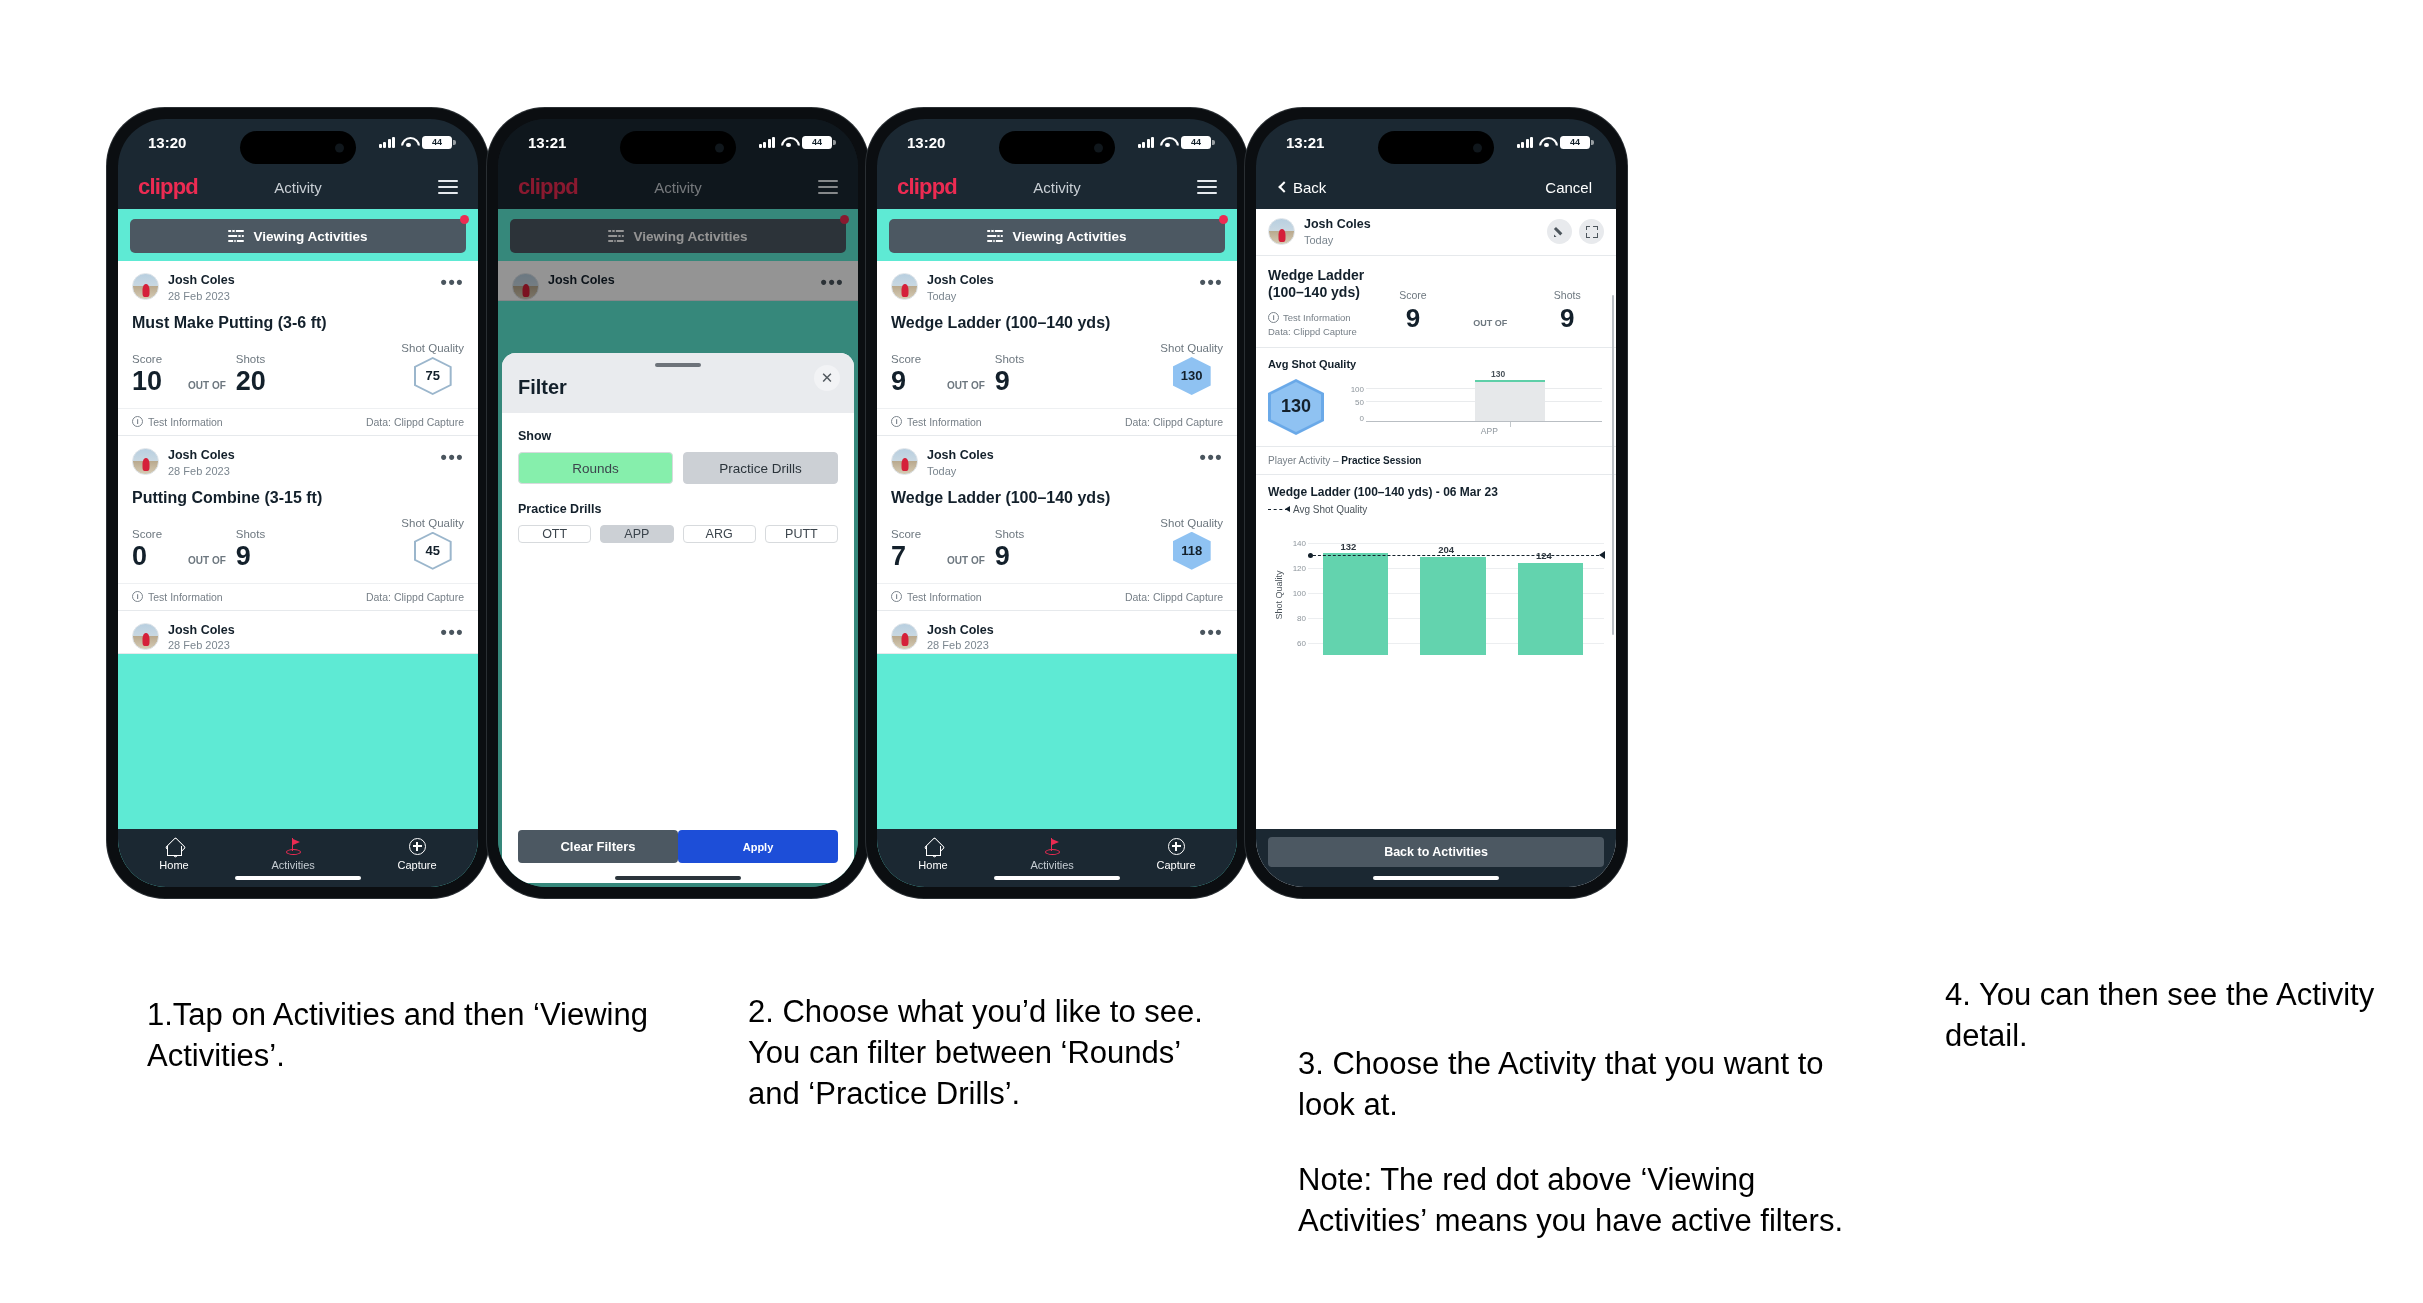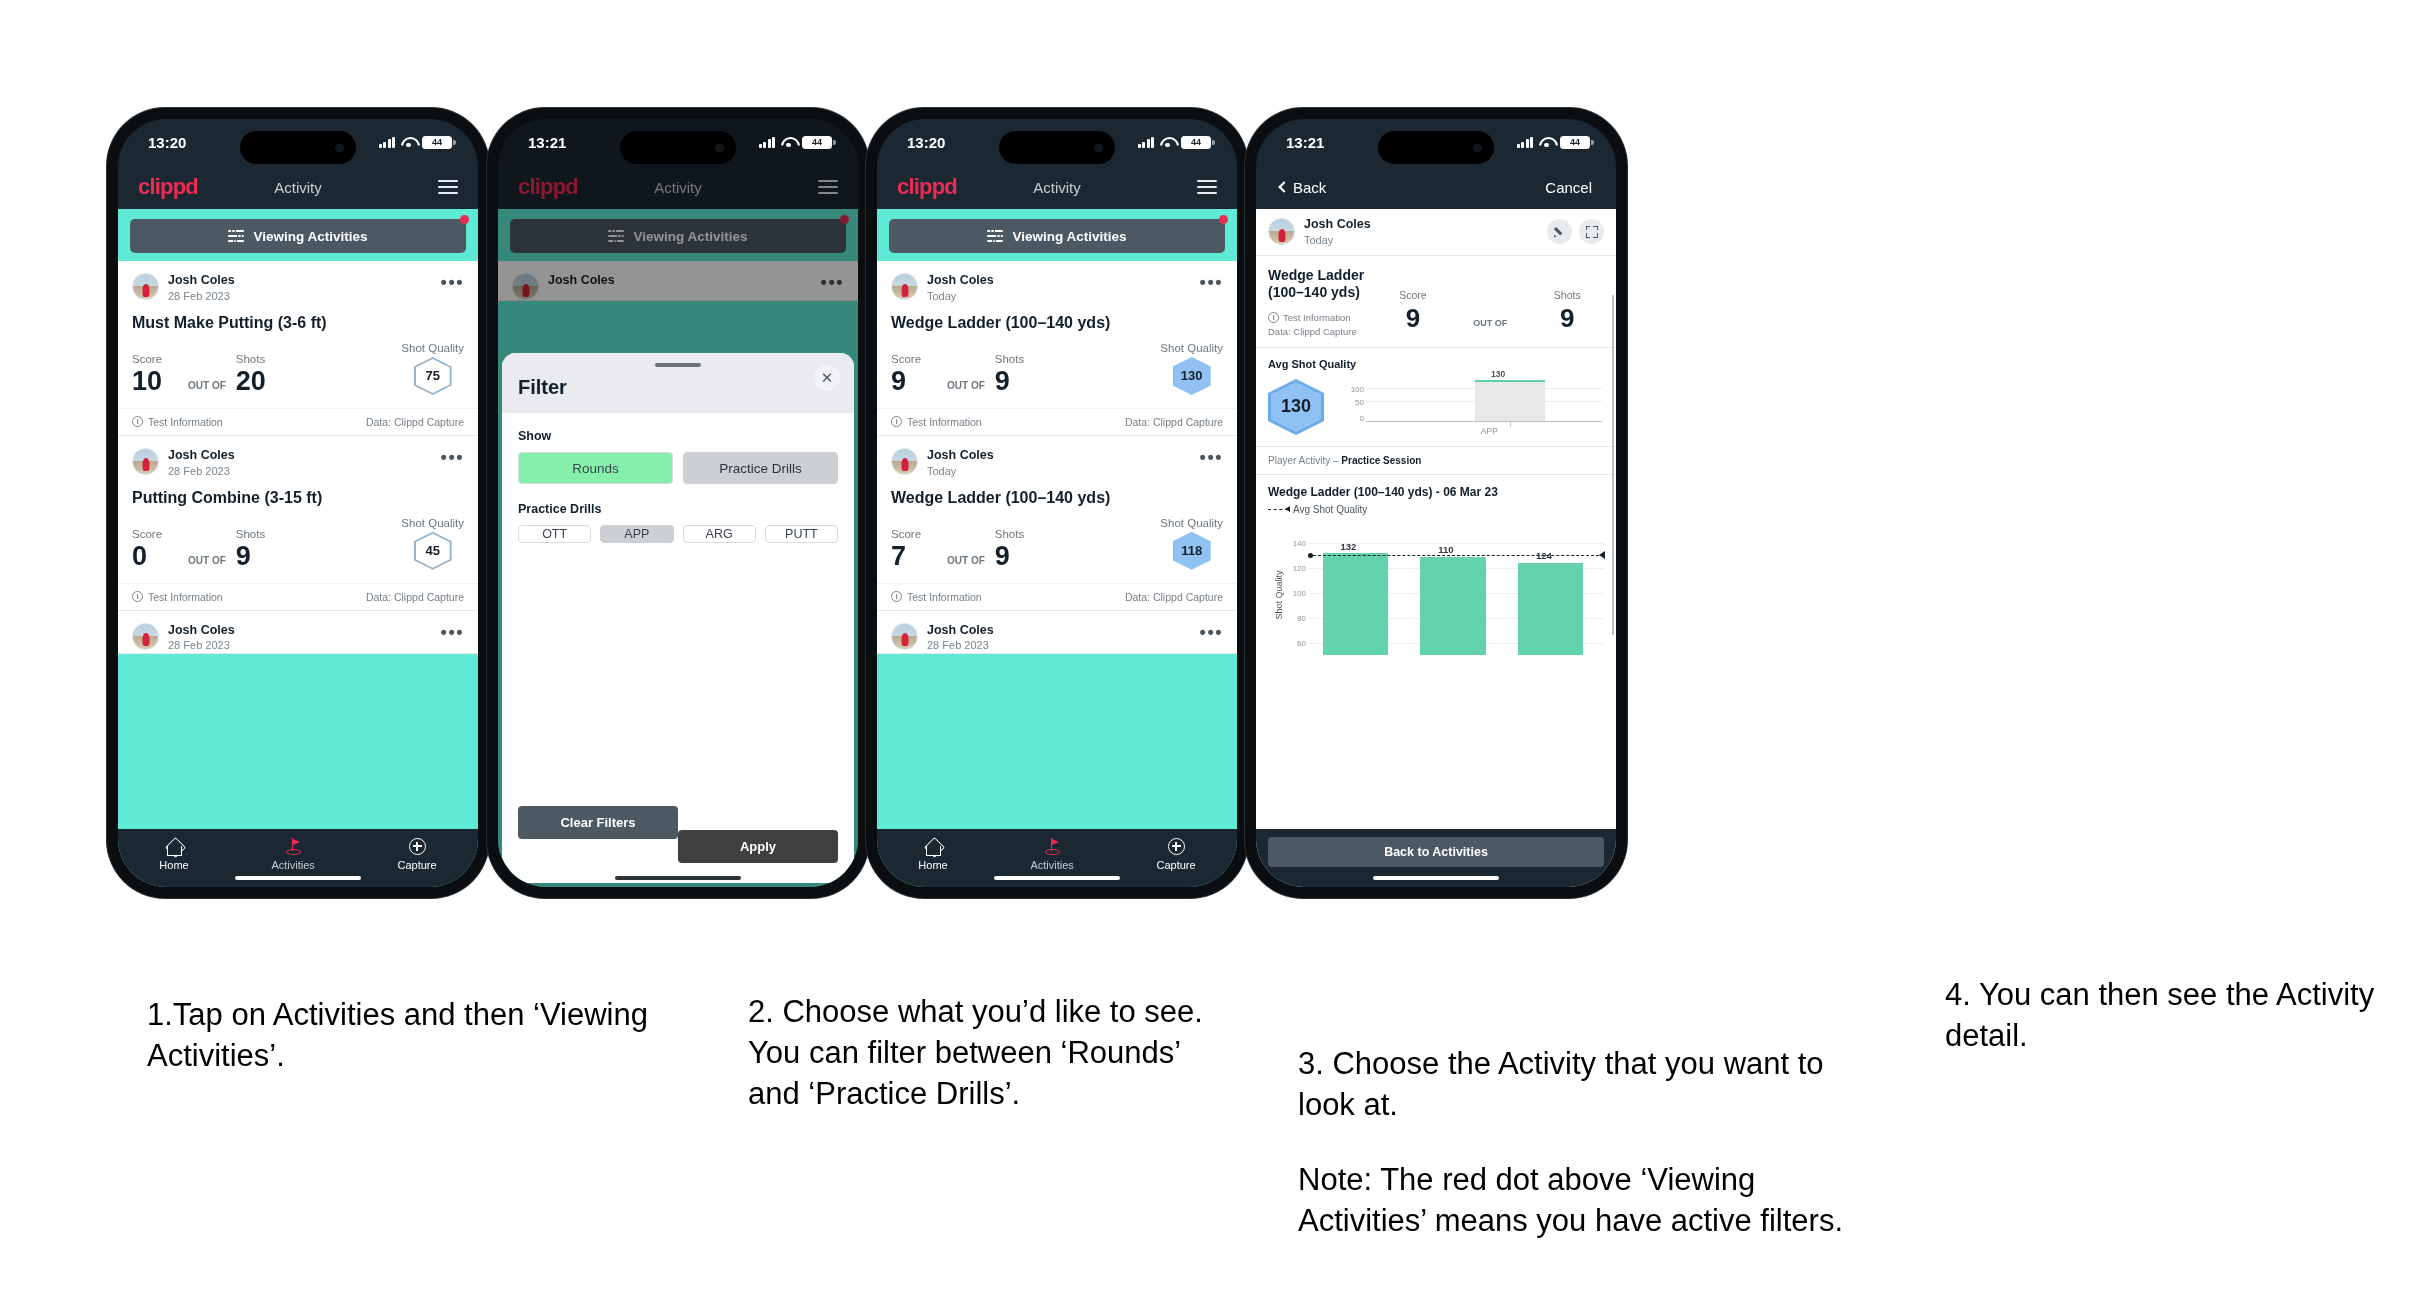--- a/index.html
+++ b/index.html
@@ -284,23 +284,23 @@
     font-size: 12.5px; color: #3c454d; background: #fff;
   }
   .chip.on { background: #ccd0d5; border-color: #ccd0d5; }
   .sheet-foot { display: flex; gap: 0; padding: 14px 16px 20px; }
   .btn-clear {
     flex: 1; height: 33px; background: #4c5862; color: #fff; border-radius: 4px;
     display: flex; align-items: center; justify-content: center;
     font-size: 13px; font-weight: bold;
   }
   .btn-apply {
-    flex: 1; height: 33px; background: #404040; color: #fff; border-radius: 4px;
-    display: flex; align-items: center; justify-content: center;
-    font-size: 13px; font-weight: bold; margin-top: 24px;
+    flex: 1; height: 33px; background: #1d4ed8; color: #fff; border-radius: 4px;
+    display: flex; align-items: center; justify-content: center;
+    font-size: 11px; font-weight: bold;
   }
 
   
   .detail { flex: 1; background: #f3f5f7; overflow: hidden; display: flex; flex-direction: column; position: relative; }
   .d-head {
     background: #fff; padding: 8px 12px; display: flex; align-items: center;
     border-bottom: 1px solid #e6e9ec;
   }
   .rbtn {
     width: 25px; height: 25px; border-radius: 50%; background: #e8eaed;
@@ -930,21 +930,21 @@
             <div class="bc-plot">
               <div class="bc-grid" style="top:8px;"></div>
               <div class="bc-grid" style="top:33px;"></div>
               <div class="bc-grid" style="top:58px;"></div>
               <div class="bc-grid" style="top:83px;"></div>
               <div class="bc-grid" style="top:108px;"></div>
               <div class="bc-bar" style="left:5%; width:22%; height:102px;"></div>
               <div class="bc-bar" style="left:38%; width:22%; height:98px;"></div>
               <div class="bc-bar" style="left:71%; width:22%; height:92px;"></div>
               <div class="bc-lbl" style="left:11%; top:6px;">132</div>
-              <div class="bc-lbl" style="left:44%; top:9px;">110</div>
+              <div class="bc-lbl" style="left:44%; top:9px;">204</div>
               <div class="bc-lbl" style="left:77%; top:15px;">124</div>
               <div class="bc-dashline" style="top:20px;"></div>
               <div class="bc-dot" style="left:0; top:18px;"></div>
               <div class="bc-arrow" style="right:-1px; top:16.5px;"></div>
             </div>
           </div>
         </div>
 
         <div class="scrollbar"></div>
 

